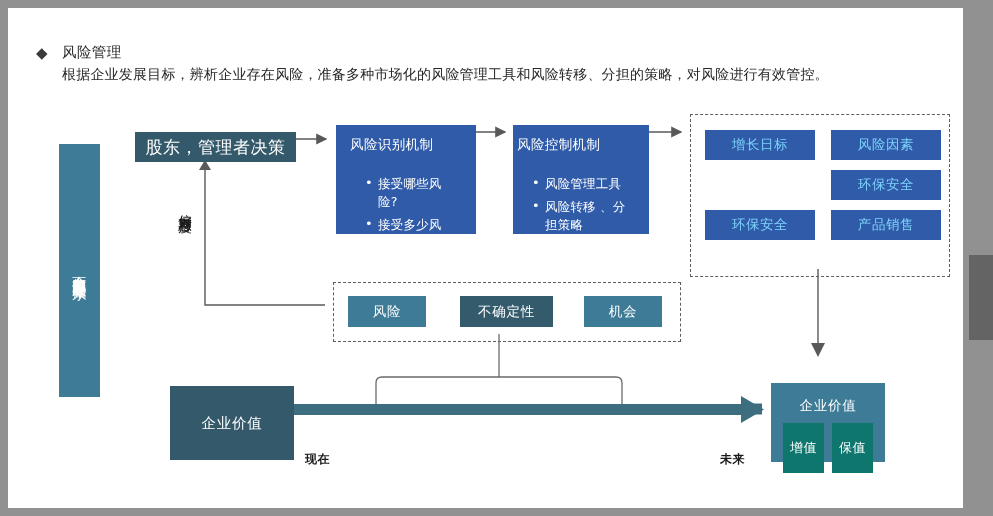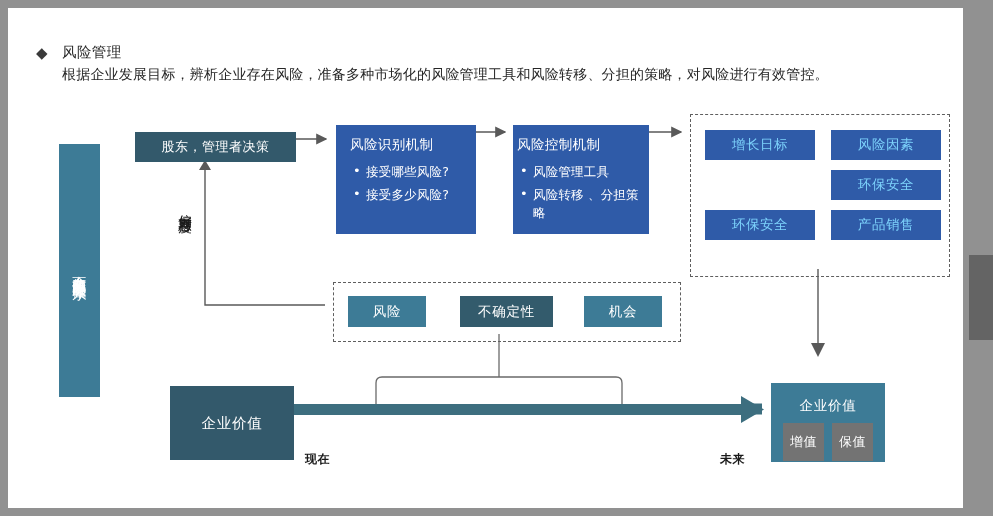--- a/index.html
+++ b/index.html
@@ -120,21 +120,21 @@
     background: #3d7b96;
   }
   .deep-slate {
     background: #335b6c;
   }
 
   
   .box-shareholder {
     left: 127px; top: 124px;
     width: 161px; height: 30px;
-    font-size: 13px;
+    font-size: 17px;
     letter-spacing: .5px;
   }
 
   
   .box-identify {
     left: 328px; top: 117px;
     width: 140px; height: 109px;
     flex-direction: column;
     align-items: flex-start;
     padding: 11px 0 16px 14px;
@@ -145,21 +145,21 @@
     flex-direction: column;
     align-items: flex-start;
     padding: 11px 0 0 4px;
   }
   .proc-title {
     font-size: 13.5px;
     margin-bottom: 9px;
     letter-spacing: .4px;
   }
   .proc-list {
-    margin: 0;
+    margin: 12px;
     padding: 0 6px 0 16px;
     list-style: none;
     font-size: 12.5px;
     line-height: 1.45;
   }
   .proc-list li {
     position: relative;
     margin-bottom: 5px;
     letter-spacing: .2px;
   }
@@ -230,24 +230,24 @@
   .vf-title {
     font-size: 13.5px;
     letter-spacing: .8px;
     margin-bottom: 8px;
   }
   .vf-tags {
     display: flex;
     gap: 8px;
   }
   .vf-tag {
-    background: #737373;
+    background: #0f766e;
     color: #ffffff;
     font-size: 13px;
-    padding: 10px 7px;
+    padding: 16px 7px;
     letter-spacing: .5px;
   }
 
   
   .axis-label {
     position: absolute;
     font-size: 12px;
     color: #1a1a1a;
     letter-spacing: .5px;
     font-weight: bold;

